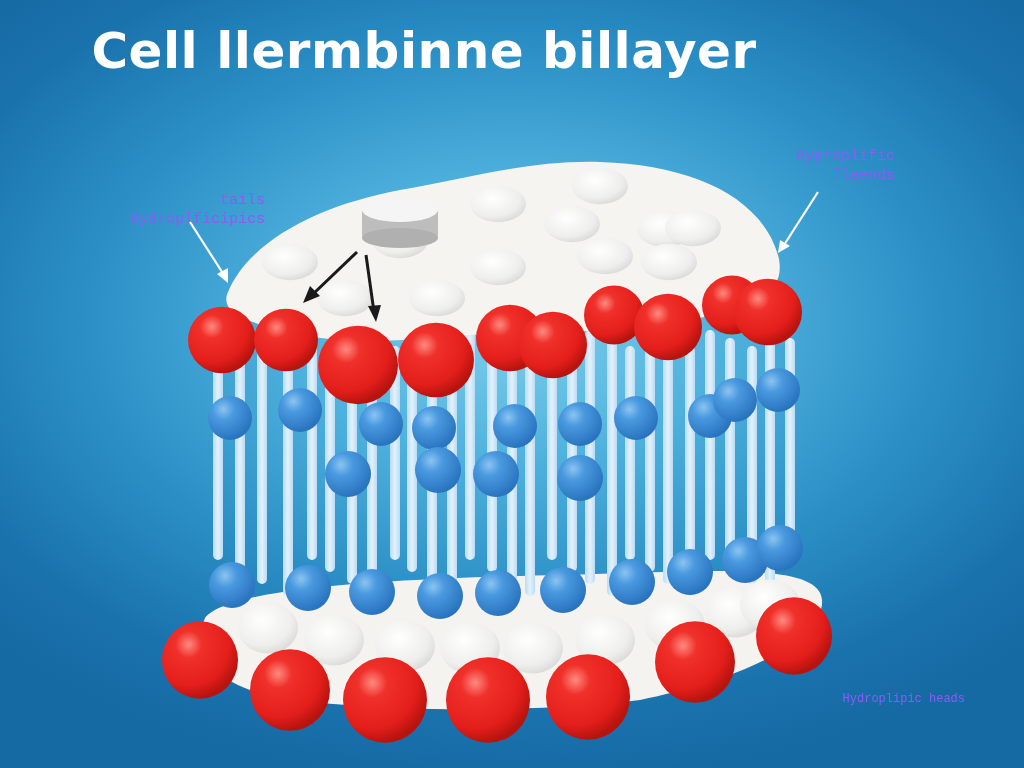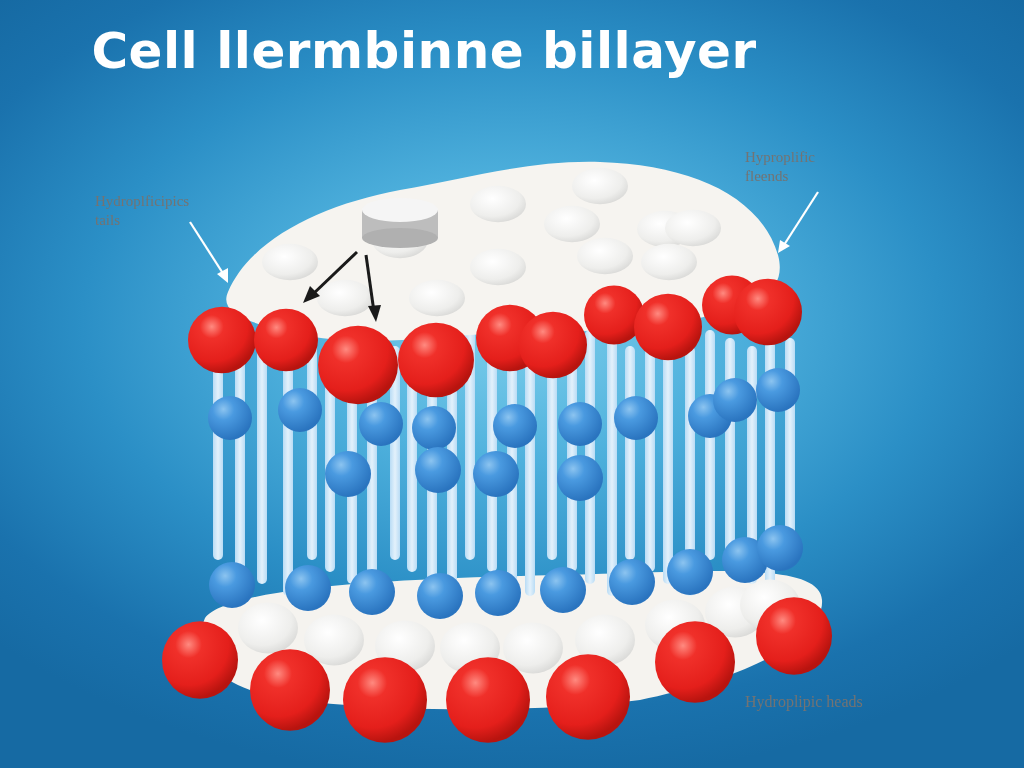--- a/index.html
+++ b/index.html
@@ -7,37 +7,37 @@
     width: 1024px; height: 768px; overflow: hidden; position: relative;
     background: radial-gradient(ellipse 70% 60% at 50% 42%, #7fd0ec 0%, #4fb1dd 30%, #2b8fc6 60%, #1a72ad 85%, #166aa3 100%);
     font-family: "DejaVu Sans", sans-serif;
   }
   .title {
     position: absolute; left: 0; top: 22px; width: 848px; text-align: center;
     color: #ffffff; font-weight: bold; font-size: 50px; letter-spacing: 0.5px;
     font-family: "DejaVu Sans", sans-serif;
   }
   .label {
-    position: absolute; color: #737373; text-align: left;
-    font-family: Liberation Serif, serif; line-height: 1.25;
+    position: absolute; color: #8b5cf6; text-align: right;
+    font-family: Liberation Mono, monospace; line-height: 1.25;
   }
   .label-tl { left: 95px; top: 192px; width: 170px; font-size: 15px; }
   .label-tr { left: 745px; top: 148px; width: 150px; font-size: 15px; }
-  .label-br { left: 745px; top: 690px; width: 220px; font-size: 16px; line-height: 1.55; }
+  .label-br { left: 745px; top: 690px; width: 220px; font-size: 12px; line-height: 1.55; }
   .label span { display: block; }
   svg.scene { position: absolute; left: 0; top: 0; }
 </style>
 </head>
 <body>
 
 <div class="title">Cell llermbinne billayer</div>
 
 <div class="label label-tl">
+  <span>tails</span>
   <span>Hydroplficipics</span>
-  <span>tails</span>
 </div>
 
 <div class="label label-tr">
   <span>Hyproplific</span>
   <span>fleends</span>
 </div>
 
 <div class="label label-br">
   <span>Hydroplipic heads</span>
 </div>

